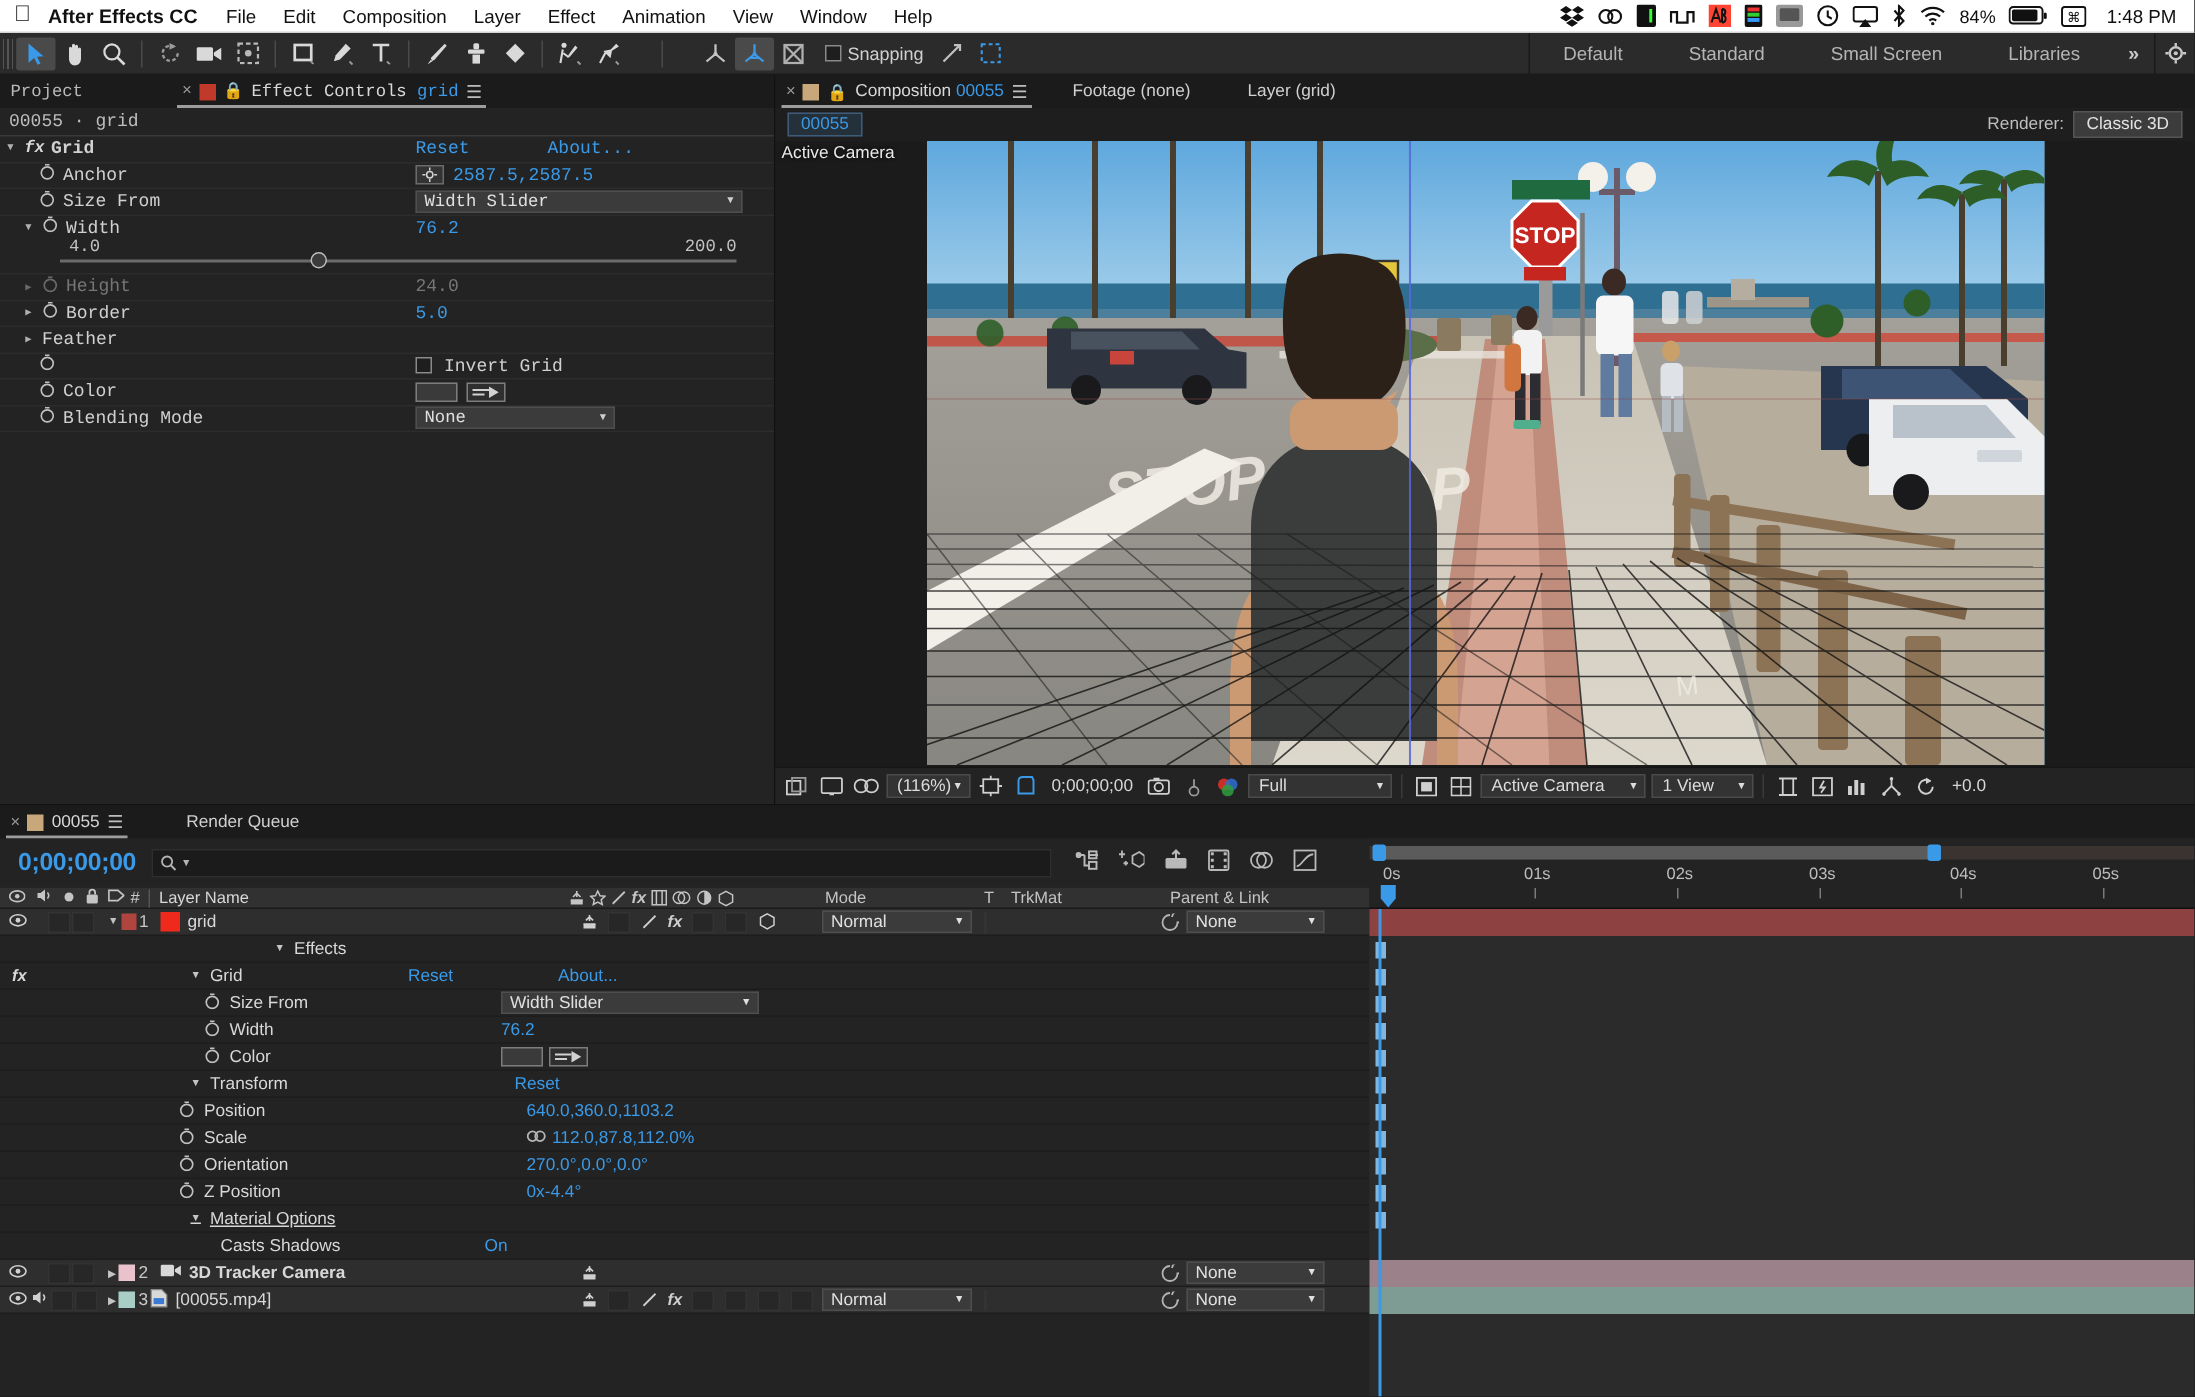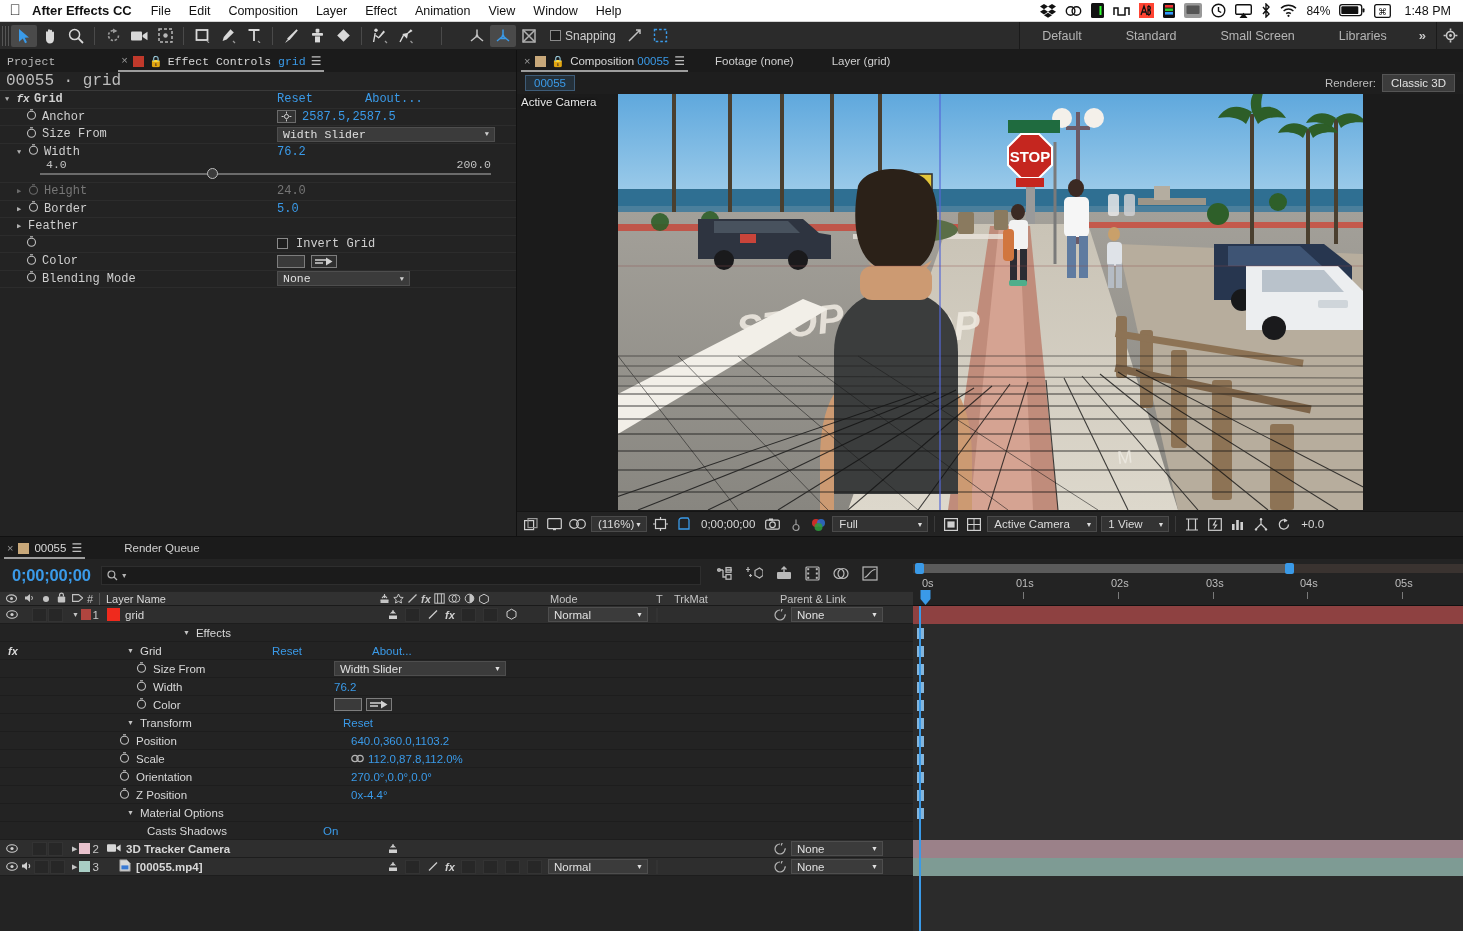--- a/index.html
+++ b/index.html
@@ -61,21 +61,21 @@
   .closex { color:#9a9a9a; font-size:11px; }
   .swatch-red { width:11px; height:11px; background:#c0392b; display:inline-block; }
   .swatch-tan { width:11px; height:11px; background:#c8a87a; display:inline-block; }
   .lockicon { font-size:11px; color:#cfcfcf; }
   .hamb { color:#bdbdbd; font-size:12px; }
   .blue { color:#3a9ae8; }
   .bluelink { color:#3a9ae8; }
 
   
   #effectControls { left:0; top:50px; width:517px; height:486px; background:#232323; border-right:1px solid #111;font-family:Liberation Mono, monospace;}
-  .ec-sub { height:18px; background:#232323; display:flex; align-items:center; padding-left:6px; font-size:16px; color:#bdbdbd;}
+  .ec-sub { height:18px; background:#232323; display:flex; align-items:center; padding-left:6px; font-size:12px; color:#bdbdbd;}
   .ec-body { font-size:12px; }
   .ecrow { height:17.5px; display:flex; align-items:center; border-top:1px solid #2c2c2c; padding-left:2px;}
   .ecrow.hdr { border-top:1px solid #393939; }
   .ec-left { width:275px; display:flex; align-items:center; gap:4px; }
   .ec-right { flex:1; display:flex; align-items:center; gap:6px;}
   .tri { width:10px; text-align:center; font-size:7px; color:#b0b0b0; }
   .tri.dim { color:#6a6a6a; }
   .stopw { width:12px; display:inline-block; }
   .fxbadge { font-style:italic; font-weight:bold; font-size:11px; color:#d8d8d8; width:14px; text-align:center;}
   .dim { color:#767676; }
@@ -1349,21 +1349,21 @@
         <span style="flex:1"></span>
         <span class="cellPar" style="justify-content:flex-start;padding-left:14px;">
           <svg width="12" height="12" viewBox="0 0 12 12">
               <path d="M6 1a5 5 0 1 0 5 5 3.6 3.6 0 1 0-3.6-3.6" fill="none" stroke="#8e8e8e" stroke-width="1.2"></path>
             </svg>
         </span>
       </div>
 
       <div class="row prop">
         <span style="width:99px;"></span>
-        <span class="cellName" style="padding-left:28px;gap:6px;width:244px;">
+        <span class="cellName" style="padding-left:28px;gap:6px;width:244px;text-decoration:underline;">
           <span style="font-size:7px;color:#c4c4c4;">▼</span>
           <span>Material Options</span>
         </span>
       </div>
 
       <div class="row prop">
         <span style="width:99px;"></span>
         <span class="cellName" style="padding-left:48px;gap:6px;width:224px;">
           <span>Casts Shadows</span>
         </span>
@@ -1430,21 +1430,21 @@
               </svg>
           </span>
           <span class="sqsw"></span>
           <span class="sqsw"></span>
         </span>
         <span class="cellN">
           <span style="font-size:7px;color:#c4c4c4;">▶</span>
           <span class="csw" style="background:#a9cec5;"></span>
           <span>3</span>
         </span>
-        <span class="cellName" style="padding-left:20px;font-weight:bold;">
+        <span class="cellName" style="padding-left:1px;">
           <span>
             <svg width="12" height="13" viewBox="0 0 12 13">
                 <path d="M0.8 0.8h7l3.4 3.4v8H0.8z" fill="#d8d8d8" stroke="#8a8a8a" stroke-width="0.8"></path>
                 <rect x="2.4" y="6.4" width="7" height="4" fill="#3a7ad4"></rect>
               </svg>
           </span>
           <span>[00055.mp4]</span>
         </span>
         <span class="cellSw" style="gap:6px;padding-left:8px;">
           <svg width="12" height="11" viewBox="0 0 12 11">

